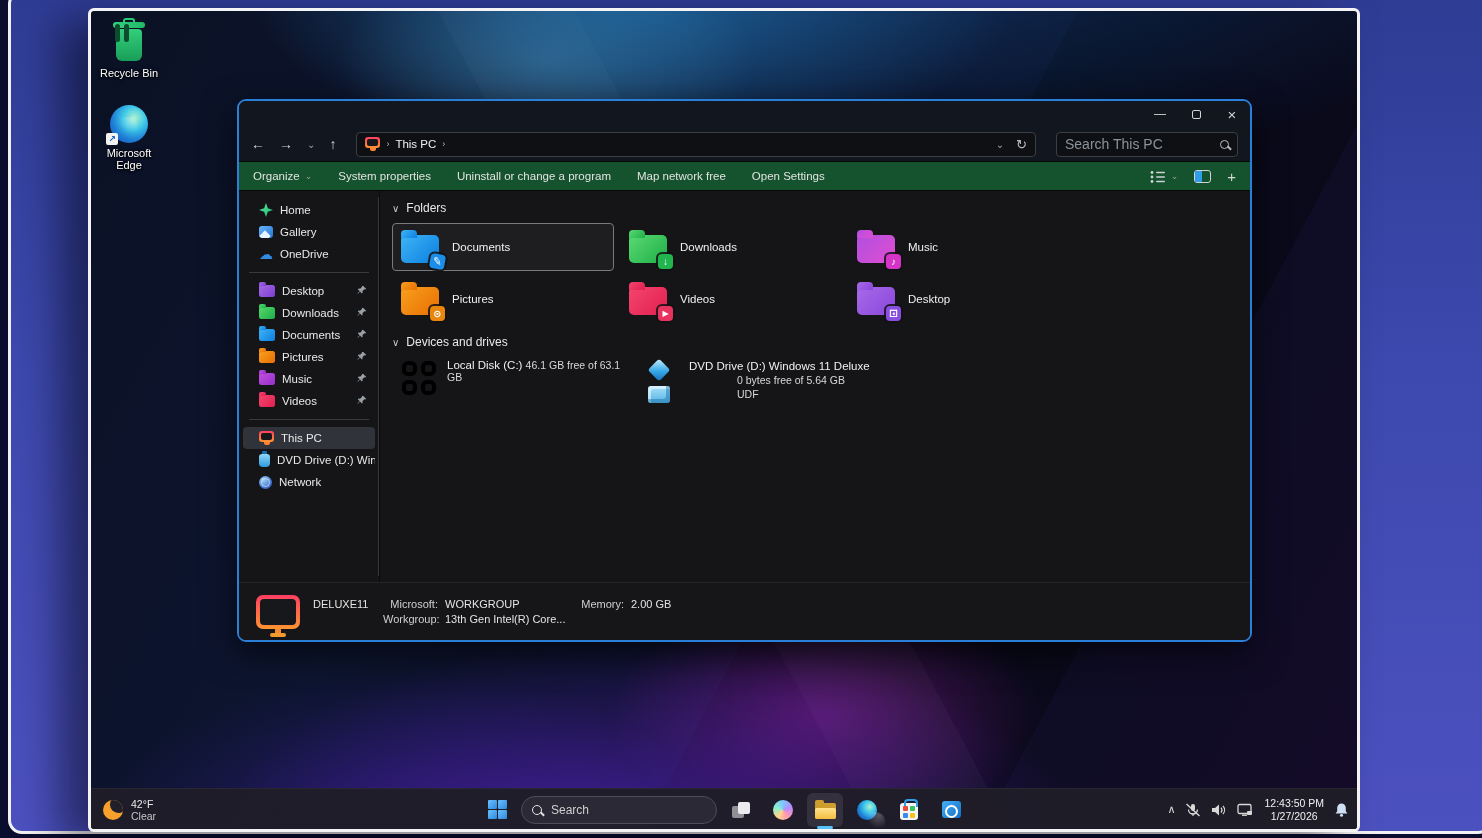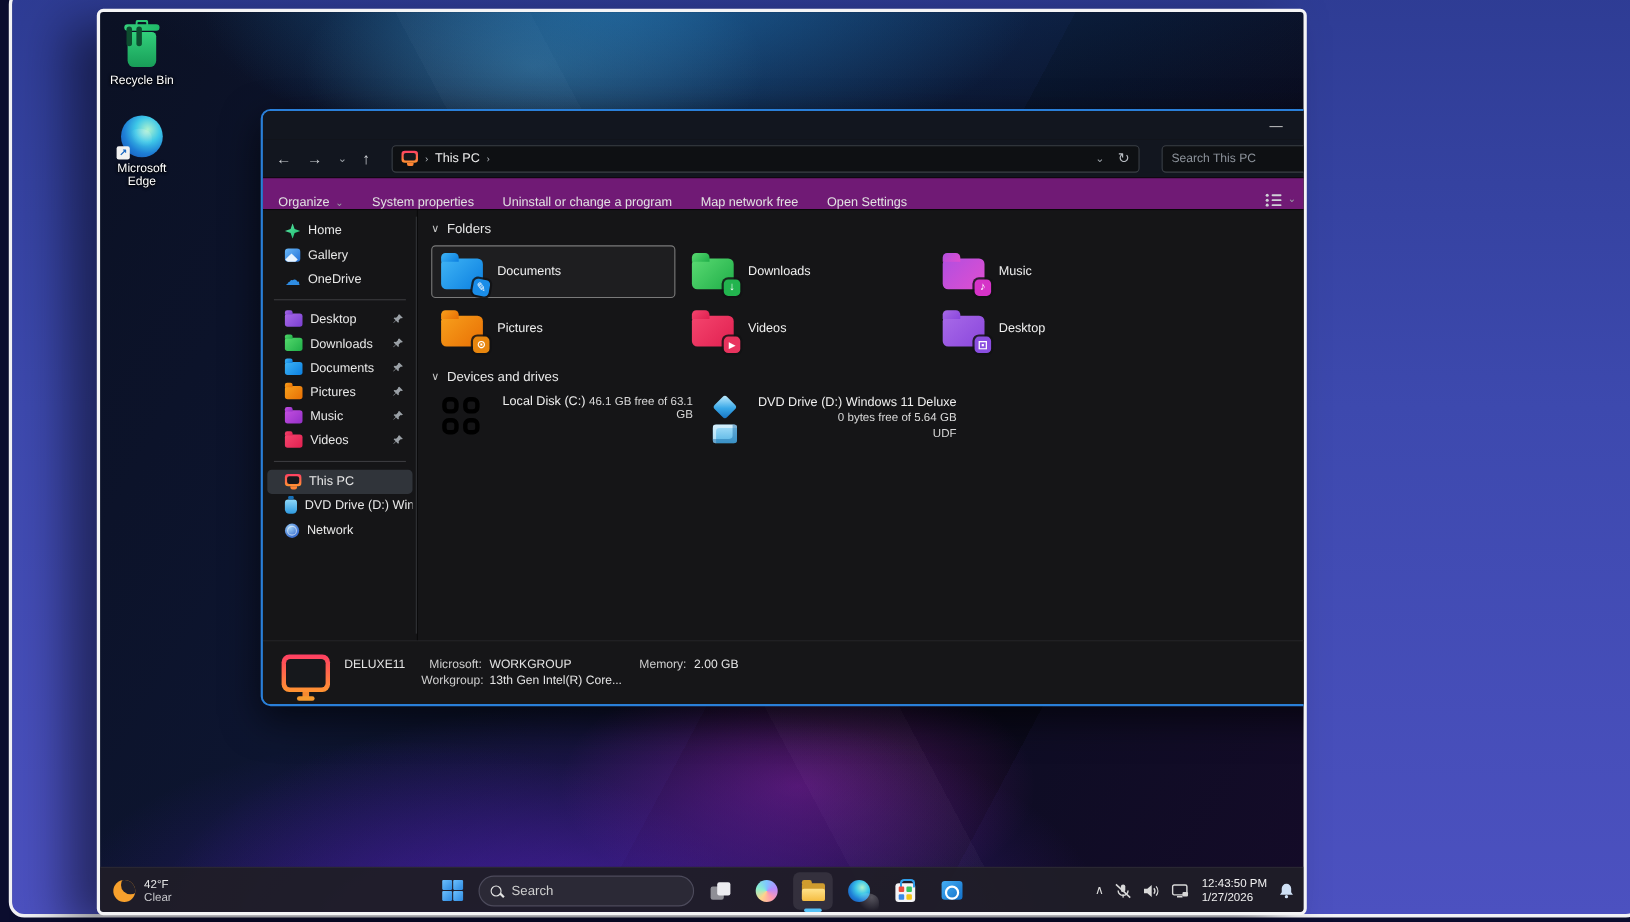--- a/index.html
+++ b/index.html
@@ -5,21 +5,21 @@
   * { margin:0; padding:0; box-sizing:border-box; }
   html,body { width:1482px; height:838px; overflow:hidden; background:#0b0d2e;
     font-family:"Liberation Sans","DejaVu Sans",sans-serif; }
 
   
   .frame { position:absolute; left:8px; top:-10px; right:-10px; bottom:4px;
     border:3px solid #f2f2f5; border-radius:14px;
     background:linear-gradient(180deg,#2e3c94 0%,#3d49ae 45%,#4c51c0 100%); }
 
   
-  .desktop { position:absolute; left:88px; top:8px; width:1100px; height:824px;
+  .desktop { position:absolute; left:88px; top:8px; width:1272px; height:824px;
     border:3px solid #f4f4f6; border-radius:6px; overflow:hidden;
     box-shadow:-28px 14px 44px rgba(0,0,12,.5);
     background-color:#0a0e20;
     background-image:
       radial-gradient(560px 240px at 43% -2%, rgba(40,150,220,.5), transparent 68%),
       radial-gradient(300px 150px at 36% 6%, rgba(120,220,255,.25), transparent 70%),
       radial-gradient(900px 300px at 62% -8%, rgba(20,80,150,.45), transparent 75%),
       radial-gradient(620px 300px at 44% 102%, rgba(100,40,220,.6), transparent 70%),
       radial-gradient(300px 160px at 58% 86%, rgba(200,40,215,.38), transparent 72%),
       radial-gradient(420px 230px at 25% 102%, rgba(70,30,180,.45), transparent 75%),
@@ -65,37 +65,37 @@
 
   .navrow { height:34px; background:#12161f; display:flex; align-items:center; padding:0 12px; gap:14px; }
   .navarrow { color:#cfd2d6; font-size:14px; }
   .navchev { color:#9aa0a6; font-size:10px; }
   .addressbar { flex:1; height:25px; margin:0 6px; background:#0e1013; border:1px solid #3a3f46;
     border-radius:4px; display:flex; align-items:center; padding:0 8px; gap:6px; }
   .addr-sep { color:#b8bcc2; font-size:9px; }
   .addr-text { color:#f0f0f0; font-size:11.5px; }
   .addr-right { margin-left:auto; display:flex; gap:12px; align-items:center; color:#b8bcc2; }
   .searchbox { width:182px; height:25px; background:#0e1013; border:1px solid #3a3f46; border-radius:4px;
-    display:flex; align-items:center; padding:0 8px; color:#8d939b; font-size:11px; }
+    display:flex; align-items:center; padding:0 8px; color:#8d939b; font-size:14px; }
   .mag { width:9px; height:9px; border:1.5px solid #b8bcc2; border-radius:50%; position:relative; flex:none; }
   .mag::after { content:''; position:absolute; width:5px; height:1.5px; background:#b8bcc2;
     right:-4px; bottom:-1px; transform:rotate(45deg); }
   .searchbox .mag { margin-left:auto; }
 
-  .toolbar { height:30px; background:#701a75; border-top:1px solid #070708; border-bottom:1px solid #070708;
-    display:flex; align-items:flex-end; padding:0 14px; gap:26px; }
+  .toolbar { height:30px; background:#14532d; border-top:1px solid #070708; border-bottom:1px solid #070708;
+    display:flex; align-items:center; padding:0 14px; gap:26px; }
   .tool { color:#e2e2e2; font-size:11.5px; display:flex; align-items:center; gap:5px; }
   .tool .chev { color:#9aa0a6; font-size:9px; }
   .toolbar-right { margin-left:auto; display:flex; align-items:center; gap:16px; }
   .panelicon { width:17px; height:13px; border:1.5px solid #cfd2d6; border-radius:3px; position:relative; }
   .panelicon::before { content:''; position:absolute; left:0; top:0; bottom:0; width:7px;
     background:#2f9de8; border-radius:1px 0 0 1px; }
   .plus { color:#d8d8d8; font-size:15px; }
 
-  .wbody { flex:1; display:flex; min-height:0; background:#151517;text-align:right; }
+  .wbody { flex:1; display:flex; min-height:0; background:#151517; }
 
   
   .sidebar { width:140px; padding-top:8px; position:relative; }
   .srow { height:22px; display:flex; align-items:center; gap:7px; padding:0 8px 0 16px;
     color:#e8e8e8; font-size:11.5px; margin:0 4px; border-radius:4px; white-space:nowrap; overflow:hidden; }
   .srow.sel { background:#30343a; }
   .srow .pin { margin-left:auto; flex:none; }
   .ssep { height:1px; background:#3a3a3e; margin:7px 10px; }
   .sideline { position:absolute; right:0; top:6px; bottom:6px; width:1px; background:#36373b; }
 
@@ -229,21 +229,21 @@
   .store::before { content:''; position:absolute; top:-4px; left:4px; width:10px; height:6px;
     border:2px solid #2f9de8; border-bottom:none; border-radius:4px 4px 0 0; }
   .store .dots { position:absolute; inset:3px; display:grid; grid-template-columns:5px 5px; grid-auto-rows:5px; gap:2px; }
   .store .dots i { border-radius:1px; }
   .d1{background:#e84c3d;} .d2{background:#35c460;} .d3{background:#3a8ae8;} .d4{background:#f5c518;}
   .outlook { width:19px; height:17px; background:linear-gradient(135deg,#45aef5,#1270c8); border-radius:3px; position:relative; }
   .outlook::before { content:''; position:absolute; left:3px; top:4px; width:9px; height:9px;
     border:2.5px solid #fff; border-radius:50%; }
   .tray { position:absolute; right:8px; top:0; height:41px; display:flex; align-items:center; gap:10px; color:#e4e4e4; }
   .trayglyph { font-size:11px; color:#dcdcdc; }
-  .clock { text-align:left; font-size:10.5px; line-height:13px; color:#f0f0f0; }
+  .clock { text-align:center; font-size:10.5px; line-height:13px; color:#f0f0f0; }
 
   svg.icon14 { display:block; }
 </style>
 </head>
 <body>
 
 <div class="frame"></div>
 
 <div class="desktop">
 

